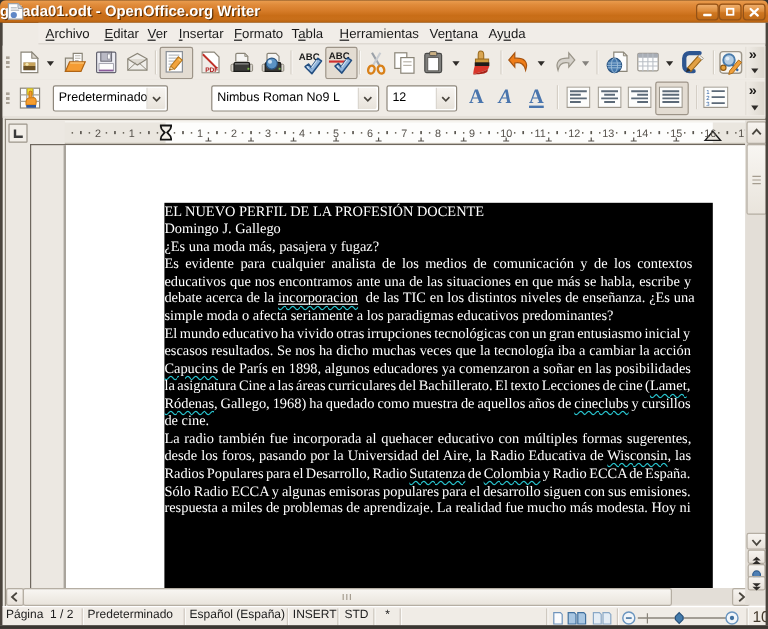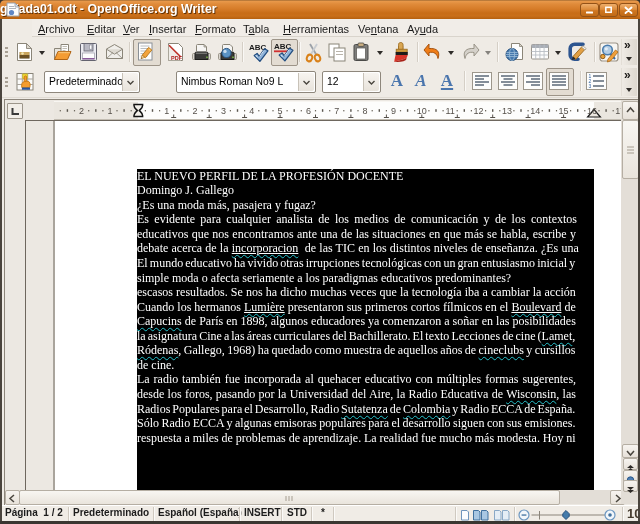--- a/index.html
+++ b/index.html
@@ -29,21 +29,21 @@
   .cbbtn{position:absolute;right:1px;top:1px;bottom:1px;width:15px;background:linear-gradient(#f7f4f0,#e8e3db);border-left:1px solid #c8c2b8;border-radius:0 2px 2px 0;}
   
   #vieww{left:4px;top:99px;width:634px;height:406px;border-top:1px solid #8c857a;border-left:1px solid #8c857a;background:#ece8e2;}
   
   #canvas{left:5px;top:120px;width:616px;height:370px;background:#ece8e2;overflow:hidden;}
   
   .sbbg{background:#e3ded7;}
   .sbtn{background:linear-gradient(#f7f4f0,#e7e1d9);border:1px solid #b5aea3;border-radius:2px;}
   .sthumb{background:linear-gradient(#f8f6f2,#e9e4dc);border:1px solid #b5aea3;border-radius:2px;}
   
-  #status{left:0;top:505px;width:640px;height:16px;background:#f0ece6;border-top:1px solid #fff;font-weight:bold;}
+  #status{left:0;top:505px;width:640px;height:16px;background:#f0ece6;border-top:1px solid #fff;}
   #status .fld{position:absolute;top:1px;font-size:10px;color:#1c1c1c;white-space:nowrap;}
   .vsep{position:absolute;top:1px;bottom:1px;width:1px;background:#cfc9c0;box-shadow:1px 0 0 #fbfaf8;}
   
   #doctext{font-family:"Liberation Serif",serif;color:#fff;font-size:12px;}
   .tl{height:14.56px;line-height:14.56px;text-align:justify;white-space:nowrap;}
   .sp{text-decoration:underline;text-decoration-style:wavy;text-decoration-color:#27c3cd;text-decoration-thickness:1px;text-underline-offset:1.5px;}
   .ul{text-decoration:underline;text-decoration-thickness:1px;text-underline-offset:1px;}
 </style></head>
 <body>
 <div id="win">
@@ -462,24 +462,23 @@
     <div class="abs" style="left:49.5px;top:1px;width:567px;height:369px;background:#fff;"></div>
 
     <div class="abs" id="docsel" style="left:132px;top:48.75px;width:457px;height:322px;background:#000;overflow:hidden;">
       <div id="doctext">
 <div class="tl">EL NUEVO PERFIL DE LA PROFESIÓN DOCENTE</div>
 <div class="tl">Domingo J. Gallego</div>
 <div class="tl">¿Es una moda más, pasajera y fugaz?</div>
 <div class="tl" style="word-spacing:2.34px">Es evidente para cualquier analista de los medios de comunicación y de los contextos</div>
 <div class="tl" style="word-spacing:0.34px">educativos que nos encontramos ante una de las situaciones en que más se habla, escribe y</div>
 <div class="tl" style="word-spacing:0.20px">debate acerca de la <span class="ul"><span class="sp">incorporacion</span></span>&nbsp; de las TIC en los distintos niveles de enseñanza. ¿Es una</div>
+<div class="tl">simple moda o afecta seriamente a los paradigmas educativos predominantes?</div>
 <div class="tl" style="word-spacing:-0.87px">El mundo educativo ha vivido otras irrupciones tecnológicas con un gran entusiasmo inicial y</div>
-<div class="tl">simple moda o afecta seriamente a los paradigmas educativos predominantes?</div>
 <div class="tl" style="word-spacing:0.11px">escasos resultados. Se nos ha dicho muchas veces que la tecnología iba a cambiar la acción</div>
-<div class="tl" style="word-spacing:0.01px">Cuando los hermanos <span class="ul"><span class="sp">Lumière</span></span> presentaron sus primeros cortos fílmicos en el <span class="ul"><span class="sp">Boulevard</span></span> de</div>
 <div class="tl" style="word-spacing:0.07px"><span class="sp">Capucins</span> de París en 1898, algunos educadores ya comenzaron a soñar en las posibilidades</div>
 <div class="tl" style="word-spacing:-0.92px">la asignatura Cine a las áreas curriculares del Bachillerato. El texto Lecciones de cine (<span class="sp">Lamet</span>,</div>
 <div class="tl" style="word-spacing:-0.55px"><span class="sp">Ródenas</span>, Gallego, 1968) ha quedado como muestra de aquellos años de <span class="sp">cineclubs</span> y cursillos</div>
 <div class="tl">de cine.</div>
 <div class="tl" style="word-spacing:0.90px">La radio también fue incorporada al quehacer educativo con múltiples formas sugerentes,</div>
 <div class="tl" style="word-spacing:0.29px">desde los foros, pasando por la Universidad del Aire, la Radio Educativa de <span class="sp">Wisconsin</span>, las</div>
 <div class="tl" style="word-spacing:-1.03px">Radios Populares para el Desarrollo, Radio <span class="sp">Sutatenza</span> de <span class="sp">Colombia</span> y Radio ECCA de España.</div>
 <div class="tl" style="word-spacing:-0.52px">Sólo Radio ECCA y algunas emisoras populares para el desarrollo siguen con sus emisiones.</div>
 <div class="tl" style="word-spacing:-0.13px">respuesta a miles de problemas de aprendizaje. La realidad fue mucho más modesta. Hoy ni</div>
 </div>

